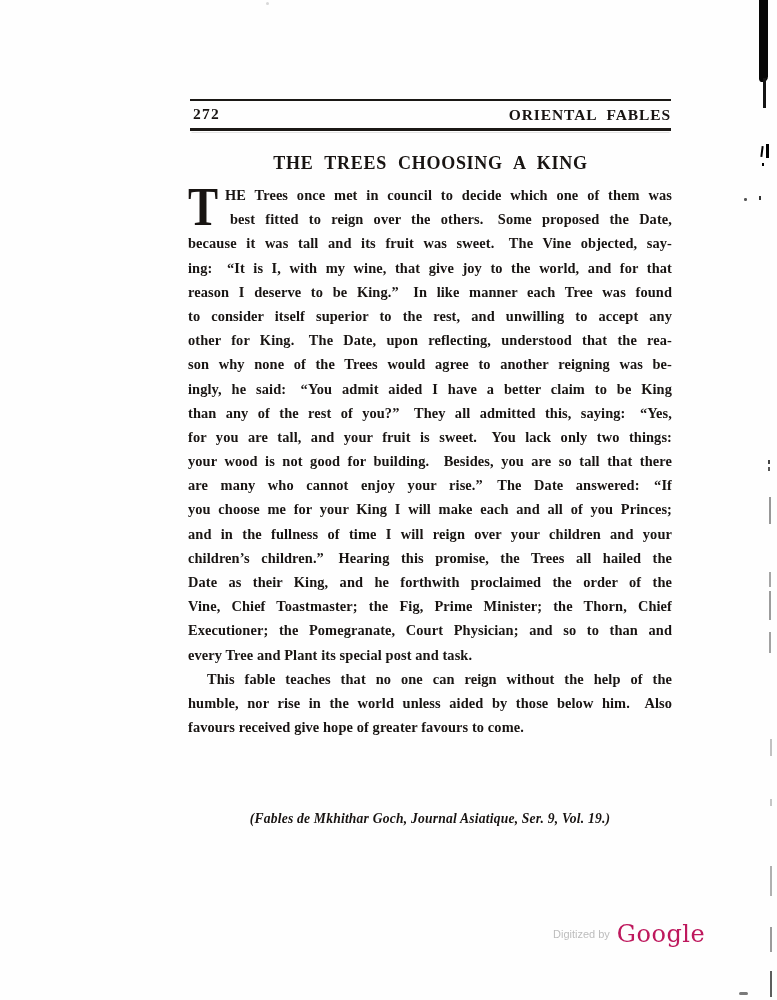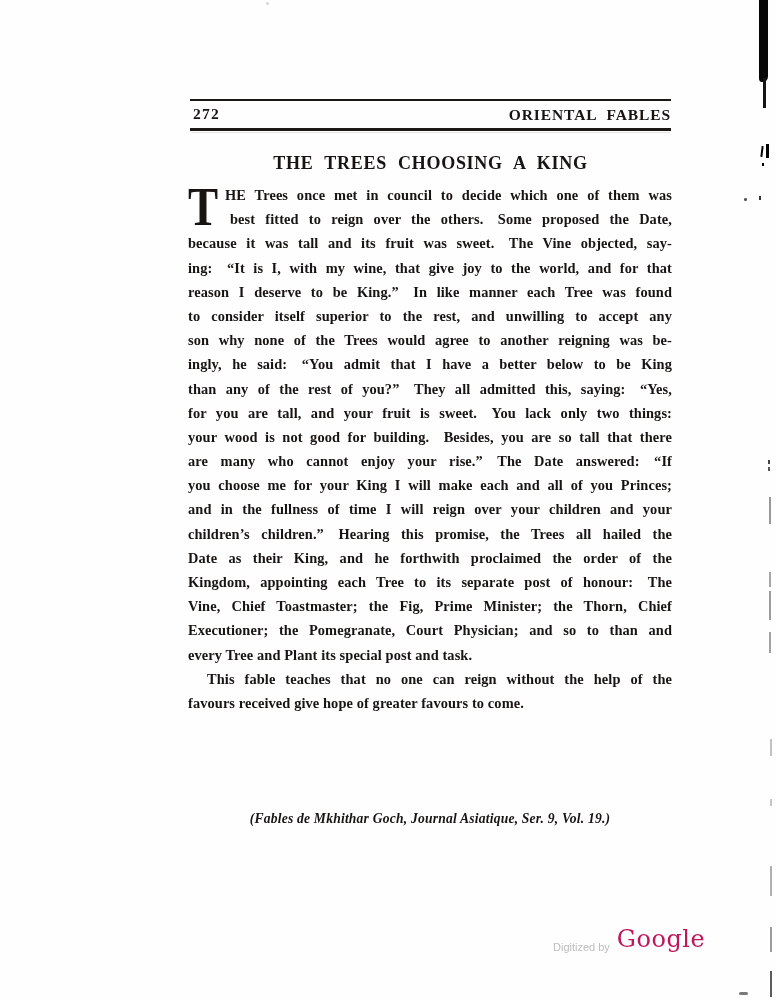--- a/index.html
+++ b/index.html
@@ -54,21 +54,21 @@
     font-size: 55px; line-height: 42px; font-weight: bold;
     transform: scaleX(.82); transform-origin: left top;
   }
   .citation {
     position: absolute; left: 188px; top: 811px; width: 484px;
     text-align: center; font-weight: bold; font-style: italic;
     font-size: 13.6px; letter-spacing: .2px;
   }
 
   
-  .watermark { position: absolute; left: 553px; top: 915px; height: 38px; display: flex; align-items: flex-end; }
+  .watermark { position: absolute; left: 553px; top: 915px; height: 38px; display: flex; align-items: center; }
   .wm-prefix { font-family: "Liberation Sans", sans-serif; font-size: 11px; color: #bdbdbd; margin-right: 7px; }
   .wm-logo   { font-family: "DejaVu Serif", serif; font-size: 24px; color: #be185d; letter-spacing: .5px; }
 
   
   .art { position: absolute; }
   .art-bar    { left: 759px; top: 0;     width: 9px;   height: 82px;  background: #070707; border-radius: 0 0 6px 4px; }
   .art-tail   { left: 763px; top: 78px;  width: 2.5px; height: 30px;  background: #141414; }
   .art-tick1  { left: 761px; top: 146px; width: 2px;   height: 11px;  background: #000; transform: rotate(7deg); }
   .art-tick2  { left: 766px; top: 144px; width: 2.5px; height: 14px;  background: #000; }
   .art-dot1   { left: 762px; top: 163px; width: 2px;   height: 3px;   background: #000; }
@@ -106,39 +106,40 @@
   <div class="body-text">
     <div class="para">
       <span class="dropcap">T</span>
       <div class="p1lines">
           <div class="bodyline">HE Trees once met in council to decide which one of them was</div>
           <div class="bodyline">best fitted to reign over the others. Some proposed the Date,</div>
           <div class="bodyline">because it was tall and its fruit was sweet. The Vine objected, say-</div>
           <div class="bodyline">ing: “It is I, with my wine, that give joy to the world, and for that</div>
           <div class="bodyline">reason I deserve to be King.” In like manner each Tree was found</div>
           <div class="bodyline">to consider itself superior to the rest, and unwilling to accept any</div>
+          <div class="bodyline">other for King. The Date, upon reflecting, understood that the rea-</div>
           <div class="bodyline">son why none of the Trees would agree to another reigning was be-</div>
-          <div class="bodyline">ingly, he said: “You admit that I have a better below to be King</div>
+          <div class="bodyline">ingly, he said: “You admit aided I have a better claim to be King</div>
           <div class="bodyline">than any of the rest of you?” They all admitted this, saying: “Yes,</div>
           <div class="bodyline">for you are tall, and your fruit is sweet. You lack only two things:</div>
           <div class="bodyline">your wood is not good for building. Besides, you are so tall that there</div>
           <div class="bodyline">are many who cannot enjoy your rise.” The Date answered: “If</div>
           <div class="bodyline">you choose me for your King I will make each and all of you Princes;</div>
           <div class="bodyline">and in the fullness of time I will reign over your children and your</div>
           <div class="bodyline">children’s children.” Hearing this promise, the Trees all hailed the</div>
           <div class="bodyline">Date as their King, and he forthwith proclaimed the order of the</div>
-          <div class="bodyline">Kingdom, appointing each Tree to its separate post of honour: The</div>
           <div class="bodyline">Vine, Chief Toastmaster; the Fig, Prime Minister; the Thorn, Chief</div>
           <div class="bodyline">Executioner; the Pomegranate, Court Physician; and so to than and</div>
           <div class="bodyline last">every Tree and Plant its special post and task.</div>
         </div>
     </div>
     <div class="para">
       <div class="p2lines">
           <div class="bodyline">This fable teaches that no one can reign without the help of the</div>
+          <div class="bodyline">humble, nor rise in the world unless aided by those below him. Also</div>
           <div class="bodyline last">favours received give hope of greater favours to come.</div>
         </div>
     </div>
   </div>
 
   <div class="citation">(Fables de Mkhithar Goch, Journal Asiatique, Ser. 9, Vol. 19.)</div>
 
   <div class="watermark">
     <span class="wm-prefix">Digitized by</span>
     <span class="wm-logo">Google</span>

